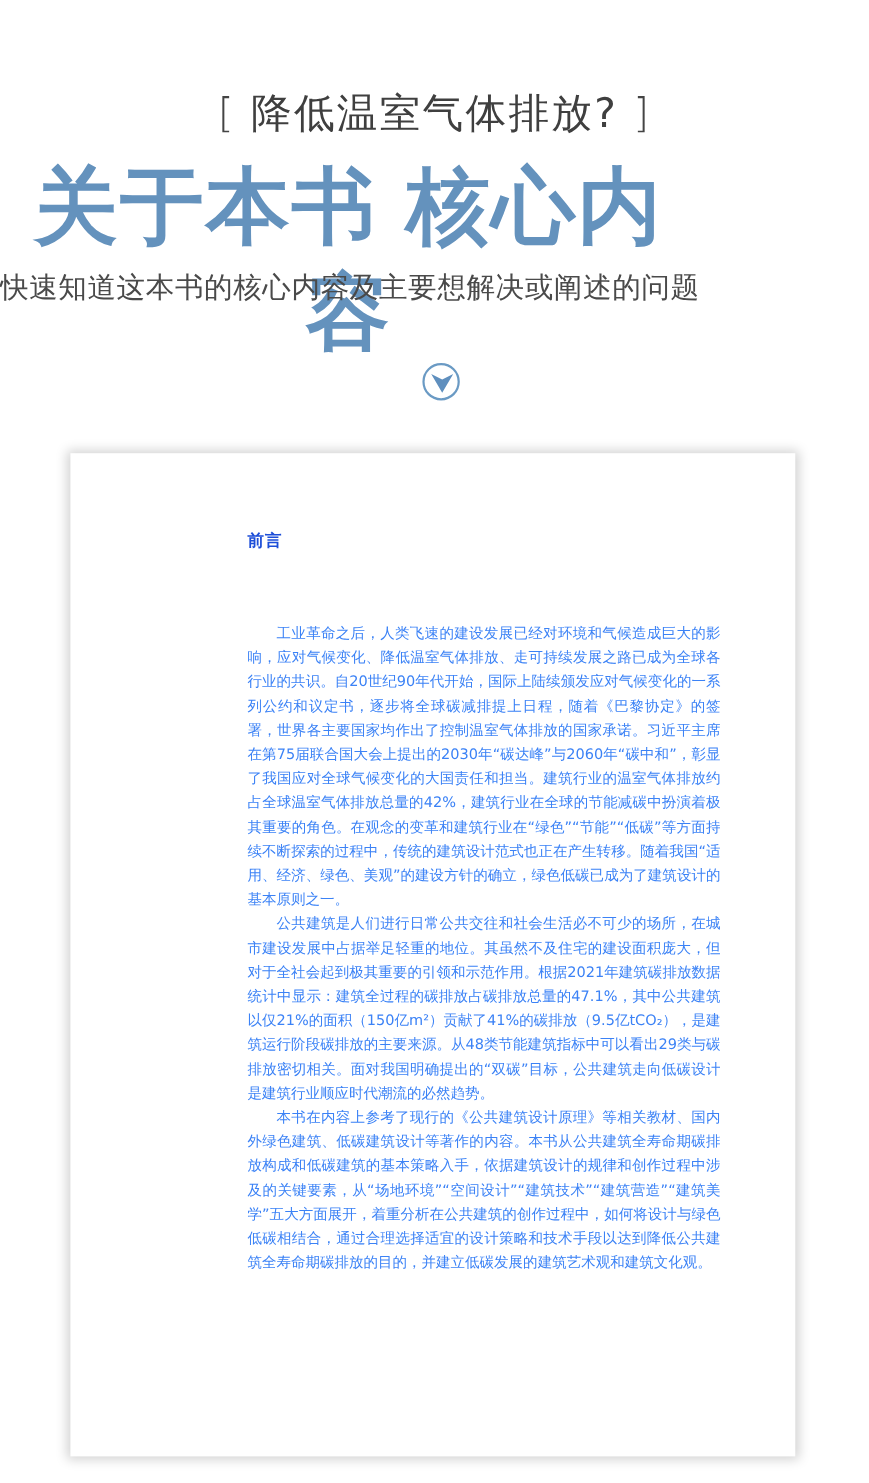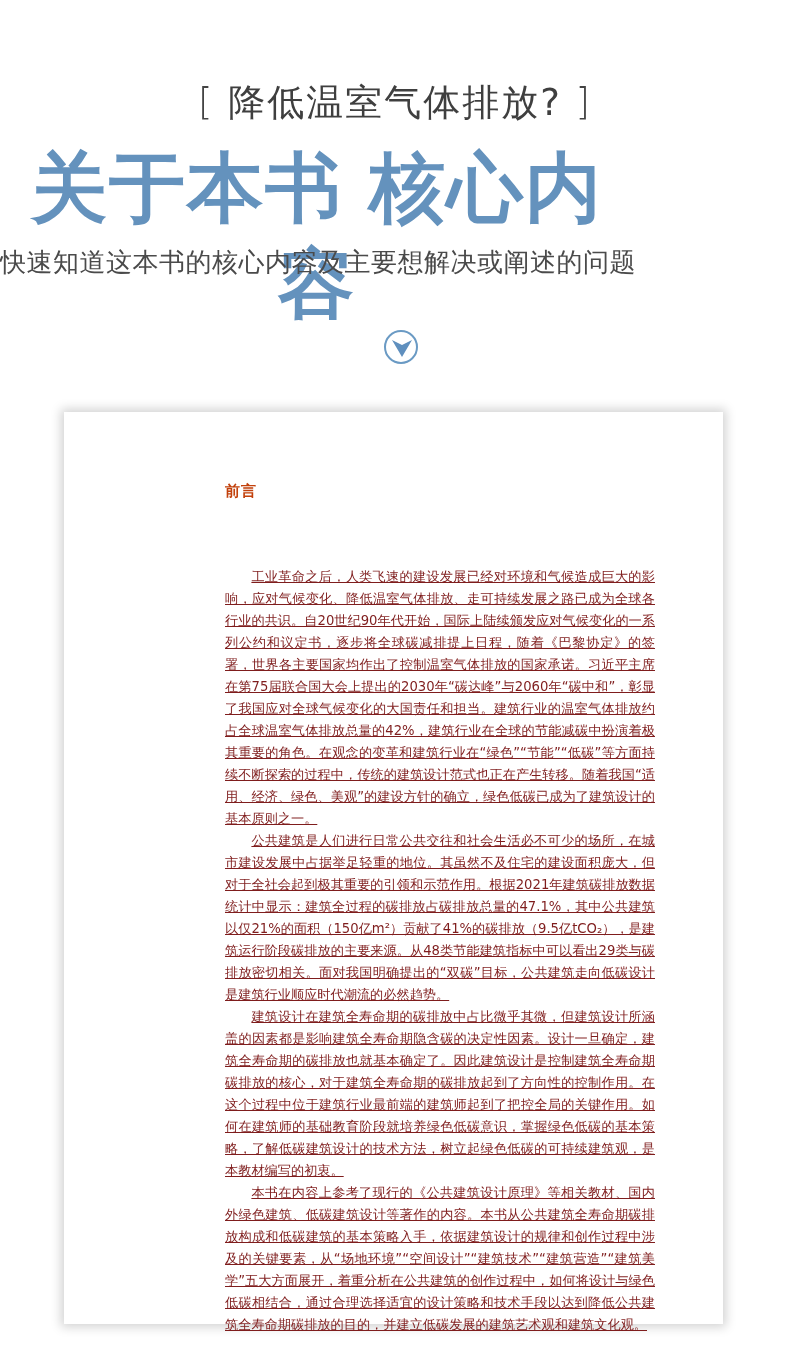--- a/index.html
+++ b/index.html
@@ -31,28 +31,27 @@
     }
     .down-btn svg { position: absolute; left: 5px; top: 6px; }
 
     .page {
       position: absolute; left: 64px; top: 412px; width: 659px; height: 912px;
       background: #ffffff;
       box-shadow: 0 0 10px 3px rgba(0,0,0,0.18);
     }
     .page-heading {
       position: absolute; left: 161px; top: 70px;
-      font-size: 15px; font-weight: bold; color: #c2410c; letter-spacing: 1px;
+      font-size: 15px; font-weight: bold; color: #1d4ed8; letter-spacing: 1px;
     }
     .page-body {
       position: absolute; left: 161px; top: 154px; width: 430px;
-      font-size: 13.2px; line-height: 22px; color: #7f1d1d;
+      font-size: 13.2px; line-height: 22px; color: #3b82f6;
       text-align: justify;
       font-family: "DejaVu Sans", "Liberation Sans", sans-serif;
-      text-decoration: underline;
     }
     .page-body p { text-indent: 2em; }
   </style>
 </head>
 <body>
 
 <div class="kicker">
   <span class="br">[</span>
   <span>降低温室气体排放?</span>
   <span class="br">]</span>
@@ -68,16 +67,15 @@
   <svg width="22" height="20" viewBox="0 0 22 20">
     <path d="M1 2 L11 7 L21 2 L11 19 Z" fill="#5f8fbe"></path>
   </svg>
 </div>
 
 <div class="page">
   <div class="page-heading">前言</div>
   <div class="page-body">
     <p>工业革命之后，人类飞速的建设发展已经对环境和气候造成巨大的影响，应对气候变化、降低温室气体排放、走可持续发展之路已成为全球各行业的共识。自20世纪90年代开始，国际上陆续颁发应对气候变化的一系列公约和议定书，逐步将全球碳减排提上日程，随着《巴黎协定》的签署，世界各主要国家均作出了控制温室气体排放的国家承诺。习近平主席在第75届联合国大会上提出的2030年“碳达峰”与2060年“碳中和”，彰显了我国应对全球气候变化的大国责任和担当。建筑行业的温室气体排放约占全球温室气体排放总量的42%，建筑行业在全球的节能减碳中扮演着极其重要的角色。在观念的变革和建筑行业在“绿色”“节能”“低碳”等方面持续不断探索的过程中，传统的建筑设计范式也正在产生转移。随着我国“适用、经济、绿色、美观”的建设方针的确立，绿色低碳已成为了建筑设计的基本原则之一。</p>
     <p>公共建筑是人们进行日常公共交往和社会生活必不可少的场所，在城市建设发展中占据举足轻重的地位。其虽然不及住宅的建设面积庞大，但对于全社会起到极其重要的引领和示范作用。根据2021年建筑碳排放数据统计中显示：建筑全过程的碳排放占碳排放总量的47.1%，其中公共建筑以仅21%的面积（150亿m²）贡献了41%的碳排放（9.5亿tCO₂），是建筑运行阶段碳排放的主要来源。从48类节能建筑指标中可以看出29类与碳排放密切相关。面对我国明确提出的“双碳”目标，公共建筑走向低碳设计是建筑行业顺应时代潮流的必然趋势。</p>
-    <p>建筑设计在建筑全寿命期的碳排放中占比微乎其微，但建筑设计所涵盖的因素都是影响建筑全寿命期隐含碳的决定性因素。设计一旦确定，建筑全寿命期的碳排放也就基本确定了。因此建筑设计是控制建筑全寿命期碳排放的核心，对于建筑全寿命期的碳排放起到了方向性的控制作用。在这个过程中位于建筑行业最前端的建筑师起到了把控全局的关键作用。如何在建筑师的基础教育阶段就培养绿色低碳意识，掌握绿色低碳的基本策略，了解低碳建筑设计的技术方法，树立起绿色低碳的可持续建筑观，是本教材编写的初衷。</p>
     <p>本书在内容上参考了现行的《公共建筑设计原理》等相关教材、国内外绿色建筑、低碳建筑设计等著作的内容。本书从公共建筑全寿命期碳排放构成和低碳建筑的基本策略入手，依据建筑设计的规律和创作过程中涉及的关键要素，从“场地环境”“空间设计”“建筑技术”“建筑营造”“建筑美学”五大方面展开，着重分析在公共建筑的创作过程中，如何将设计与绿色低碳相结合，通过合理选择适宜的设计策略和技术手段以达到降低公共建筑全寿命期碳排放的目的，并建立低碳发展的建筑艺术观和建筑文化观。</p>
   </div>
 </div>
 
 </body></html>

